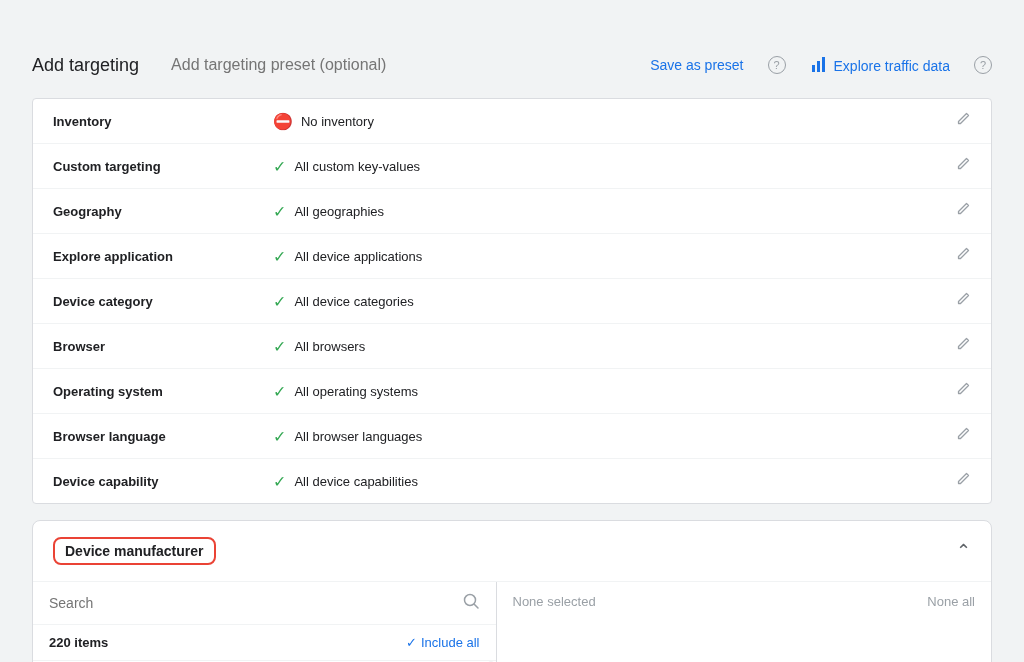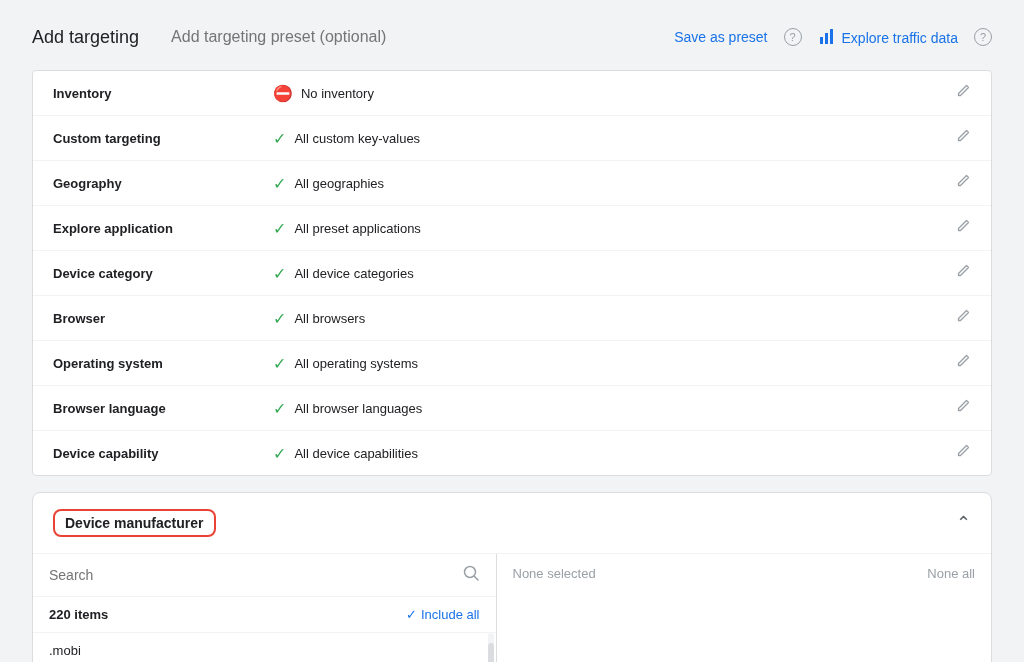--- a/index.html
+++ b/index.html
@@ -12,40 +12,41 @@
     .page-container {
       padding: 24px 32px;
       max-width: 1024px;
       margin: 0 auto;
     }
     .top-bar {
       display: flex;
       align-items: center;
       margin-bottom: 20px;
       gap: 24px;
+      margin-top: 28px;
     }
     .page-title {
       font-size: 18px;
       font-weight: 500;
       color: #202124;
       white-space: nowrap;
     }
     .preset-input {
       flex: 1;
       border: none;
       background: transparent;
       color: #0f766e;
       font-size: 16px;
       outline: none;
       padding: 4px 8px;
     }
     .top-actions {
       display: flex;
       align-items: center;
-      gap: 16px;
+      gap: 24px;
       margin-left: auto;
     }
     .save-preset-btn {
       color: #1a73e8;
       font-size: 14px;
       font-weight: 500;
       background: none;
       border: none;
       cursor: pointer;
       white-space: nowrap;
@@ -331,21 +332,21 @@
             <path d="M11.5 2.5L13.5 4.5L5.5 12.5H3.5V10.5L11.5 2.5Z" stroke="#9aa0a6" stroke-width="1.3" fill="none" stroke-linecap="round" stroke-linejoin="round"></path>
           </svg>
         </span>
       </td>
     </tr>
           <tr>
       <td class="label-cell">Explore application</td>
       <td class="value-td">
         <div class="value-row">
           <span style="color:#34a853;font-size:16px;">✓</span>
-          <span>All preset applications</span>
+          <span>All device applications</span>
         </div>
       </td>
       <td class="edit-cell">
         <span class="edit-icon">
           <svg width="16" height="16" viewBox="0 0 16 16" fill="none">
             <path d="M11.5 2.5L13.5 4.5L5.5 12.5H3.5V10.5L11.5 2.5Z" stroke="#9aa0a6" stroke-width="1.3" fill="none" stroke-linecap="round" stroke-linejoin="round"></path>
           </svg>
         </span>
       </td>
     </tr>

